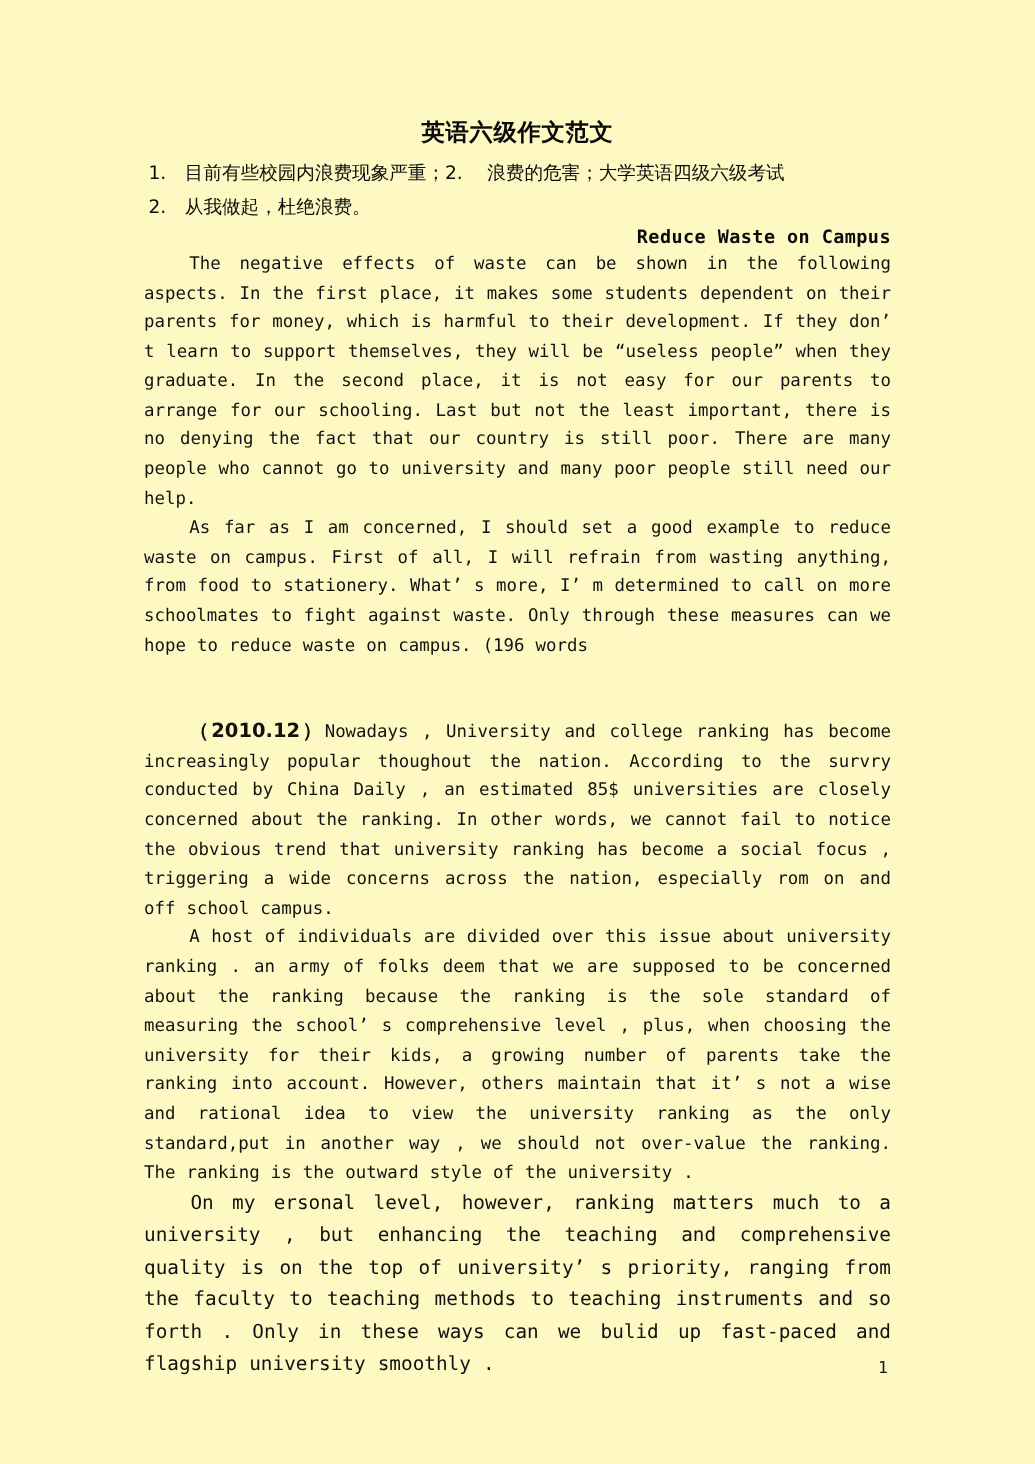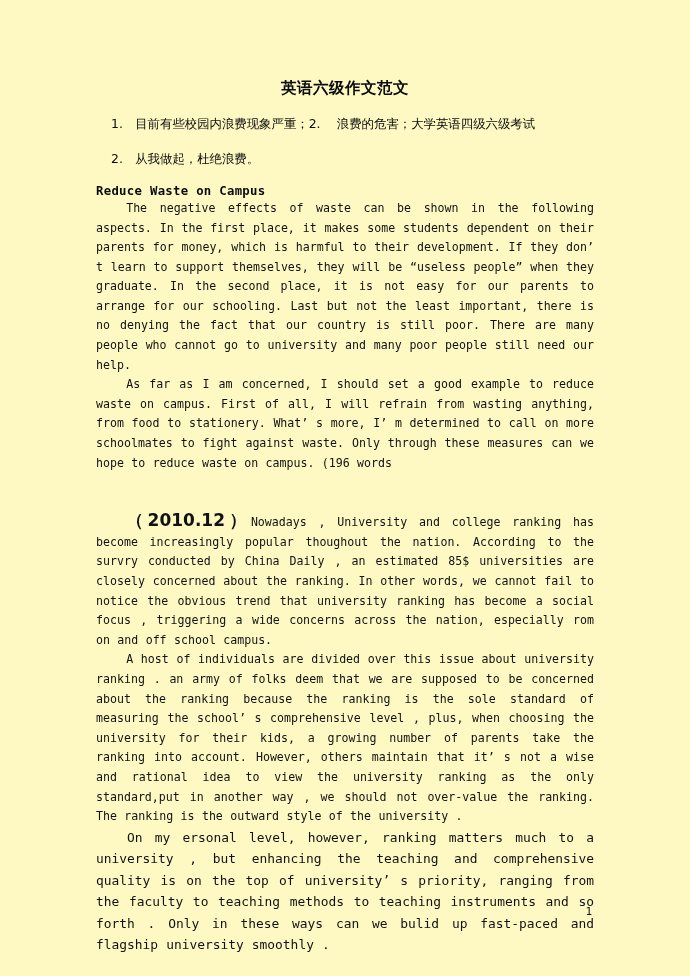--- a/index.html
+++ b/index.html
@@ -35,29 +35,29 @@
     text-align: center;
     letter-spacing: 0.5px;
     line-height: 1.35;
     margin: 0 0 6px 0;
     color: #0a0a0a;
   }
   .outline-line {
     font-family: "DejaVu Sans", sans-serif;
     font-size: 12.4px;
     line-height: 20px;
-    margin: 15px;
+    margin: 3px;
     color: #0b0b0b;
     white-space: pre;
   }
   .sub-title {
     font-family: "DejaVu Sans Mono", monospace;
     font-weight: bold;
     font-size: 12.3px;
-    text-align: left;
+    text-align: right;
     margin: 3px 0 1px 0;
     letter-spacing: 0.3px;
     color: #0a0a0a;
   }
 
   
   .para {
     font-family: "DejaVu Sans Mono", monospace;
     font-size: 11.6px;
     line-height: 19.6px;
@@ -77,21 +77,21 @@
     font-family: "DejaVu Sans", sans-serif;
     font-size: 12.2px;
     line-height: 19px;
     margin: 0 0 1px 0;
     color: #0b0b0b;
     white-space: pre;
   }
   .bold-date {
     font-family: "DejaVu Sans", sans-serif;
     font-weight: bold;
-    font-size: 17px;
+    font-size: 13px;
   }
 
   
   .para-large {
     font-family: "DejaVu Sans Mono", monospace;
     font-size: 12.9px;
     line-height: 21.5px;
     text-align: justify;
     text-justify: inter-word;
     text-indent: 2.4em;

